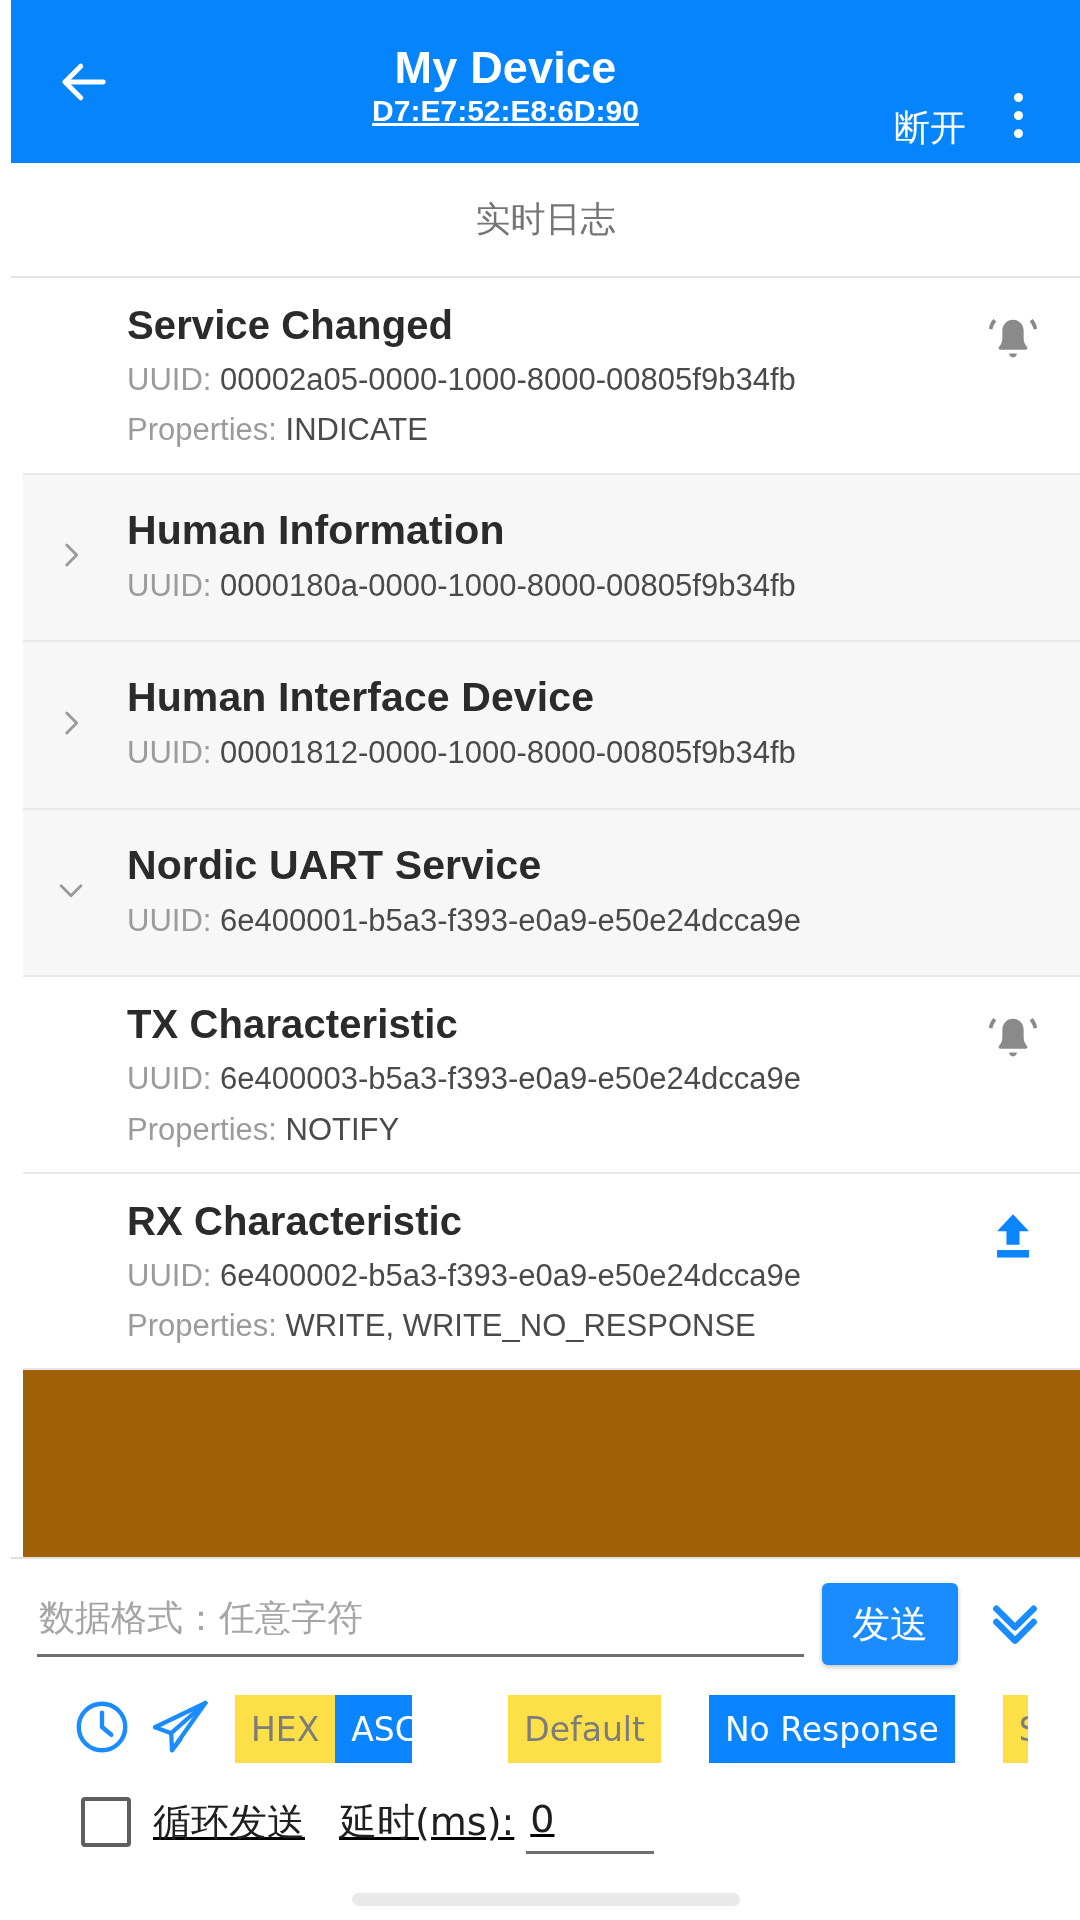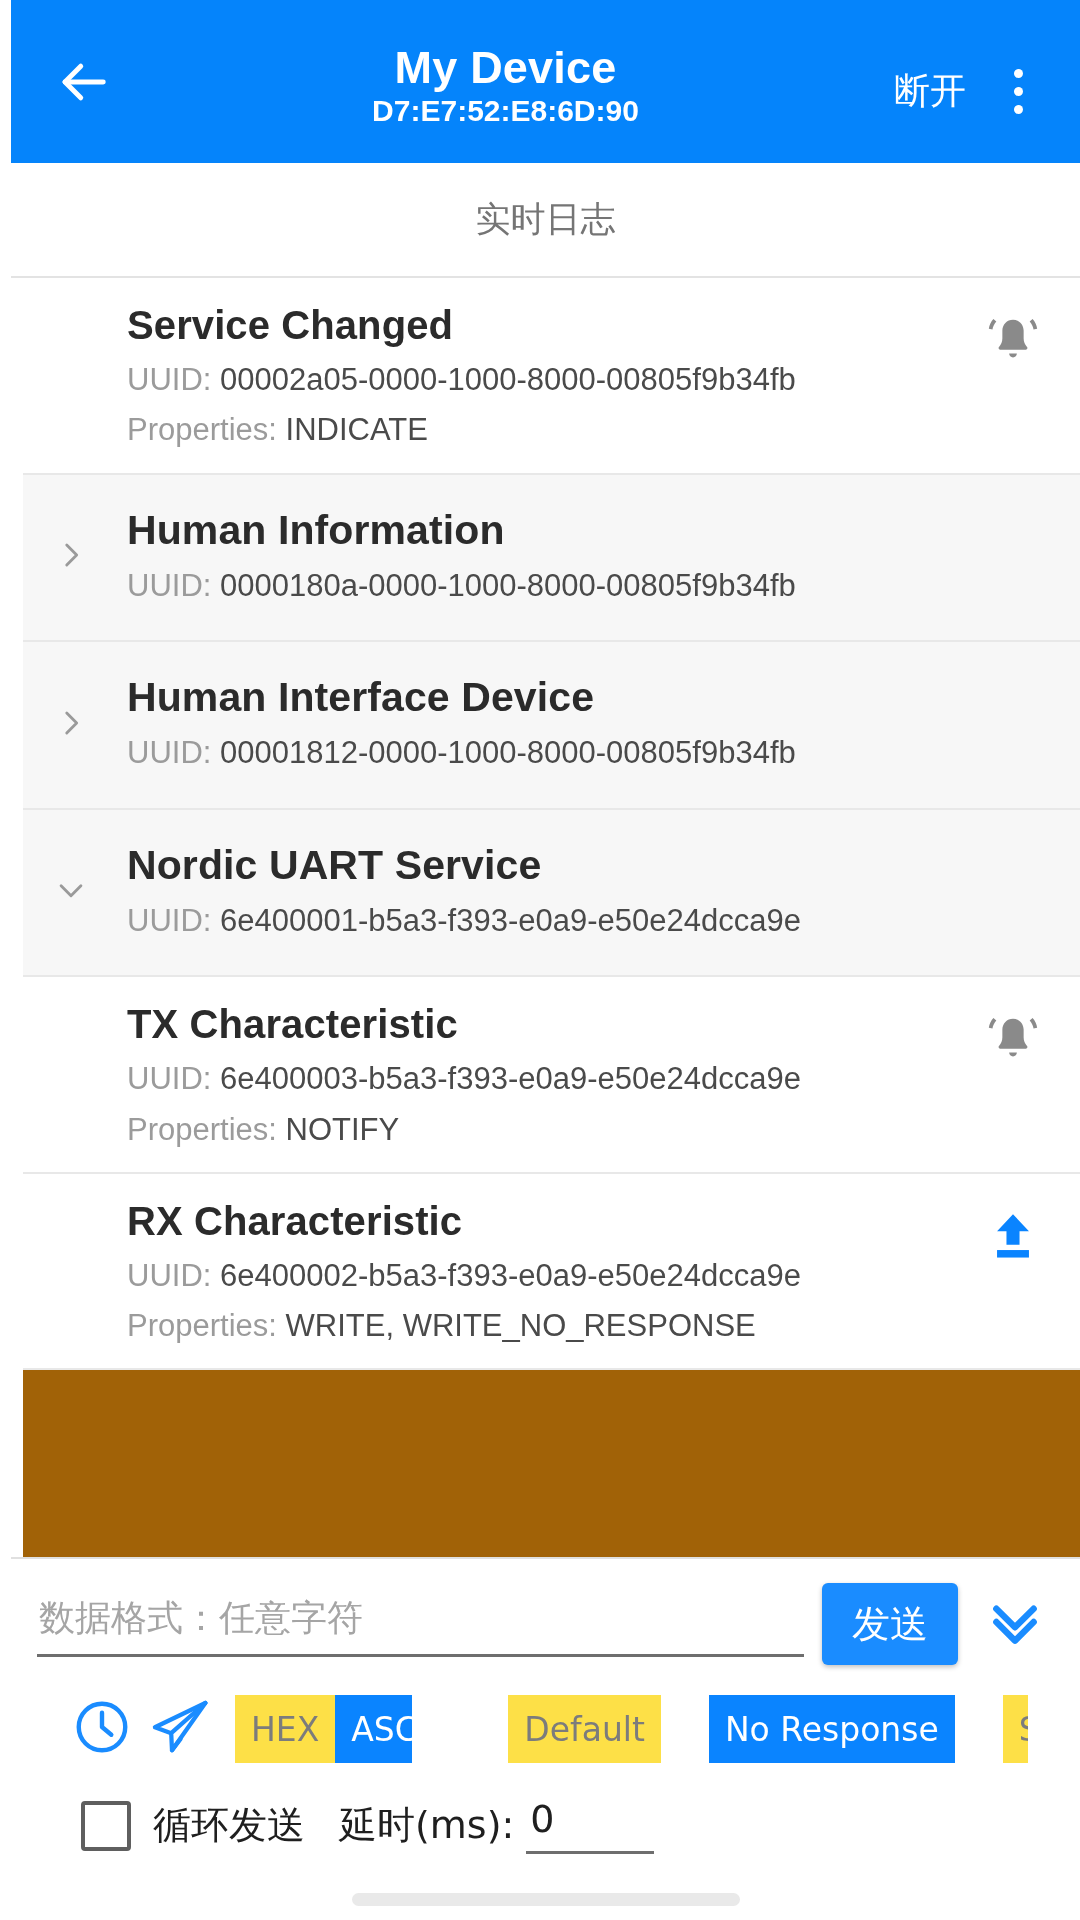--- a/index.html
+++ b/index.html
@@ -16,22 +16,22 @@
     height: 163px; background: #0584FB; color: #fff;
     display: flex; align-items: flex-start; padding: 0 26px; position: relative; flex: 0 0 163px;
   }
   .back-btn { width: 92px; height: 163px; display:flex; align-items:center; justify-content:center; cursor:pointer; }
   .back-btn svg { display:block; }
   .title-wrap {
     flex: 1; display:flex; flex-direction:column; align-items:center; justify-content:center;
     height: 163px; padding-top: 6px;
   }
   .title { font-size: 45px; font-weight: bold; letter-spacing: .2px; line-height: 1.15; }
-  .subtitle { font-size: 30px; font-weight: bold; margin-top: 0; line-height: 1.1; }
-  .appbar-actions { display:flex; align-items:center; height:163px; gap: 4px; margin-top: 10px; }
+  .subtitle { font-size: 30px; font-weight: bold; margin-top: 0; line-height: 1.1; text-decoration: underline; }
+  .appbar-actions { display:flex; align-items:flex-end; height:163px; gap: 4px; }
   .disconnect-btn {
     font-size: 36px; color:#fff; padding: 10px 12px; cursor:pointer; white-space:nowrap;
     font-family:"DejaVu Sans","Liberation Sans",sans-serif;
   }
   .overflow-btn { width: 72px; height: 96px; display:flex; flex-direction:column; align-items:center; justify-content:center; gap:8px; cursor:pointer; }
   .overflow-btn i { width: 9px; height: 9px; border-radius: 50%; background: #fff; display:block; }
 
   
   .tabbar {
     height: 115px; background:#fff; display:flex; align-items:stretch; flex: 0 0 115px;
@@ -86,21 +86,21 @@
   .seg { display:flex; align-items:stretch; height: 68px; overflow:hidden; }
   .seg.m1 { margin-left: 16px; }
   .seg.m2 { margin-left: 96px; gap: 48px; }
   .seg-item {
     background:#fde047; color:#7c7c7c; font-size: 33px; display:flex; align-items:center; justify-content:center;
     padding: 0 16px; cursor:pointer; font-family:"DejaVu Sans","Liberation Sans",sans-serif; white-space:nowrap;
   }
   .seg-item.active { background:#0a84ff; color:#fff; }
 
   
-  .loop-row { display:flex; align-items:center; padding: 26px 26px 0 44px; gap: 0; }
+  .loop-row { display:flex; padding: 26px 26px 0 44px; gap: 0; text-decoration: underline; }
   .checkbox { width: 50px; height: 50px; border: 4px solid #5f5f5f; border-radius: 4px; background:#fff; cursor:pointer; flex:0 0 auto; }
   .loop-label { font-size: 38px; color:#1f1f1f; margin-left: 22px; font-family:"DejaVu Sans","Liberation Sans",sans-serif; }
   .delay-label { font-size: 38px; color:#1f1f1f; margin-left: 34px; font-family:"DejaVu Sans","Liberation Sans",sans-serif; }
   .delay-input {
     width: 128px; border:0; border-bottom: 3px solid #6e6e6e; outline:none; background:transparent;
     font-size: 38px; color:#1f1f1f; margin-left: 12px; padding: 0 4px 10px 4px;
     font-family:"DejaVu Sans","Liberation Sans",sans-serif;
   }
 
   

